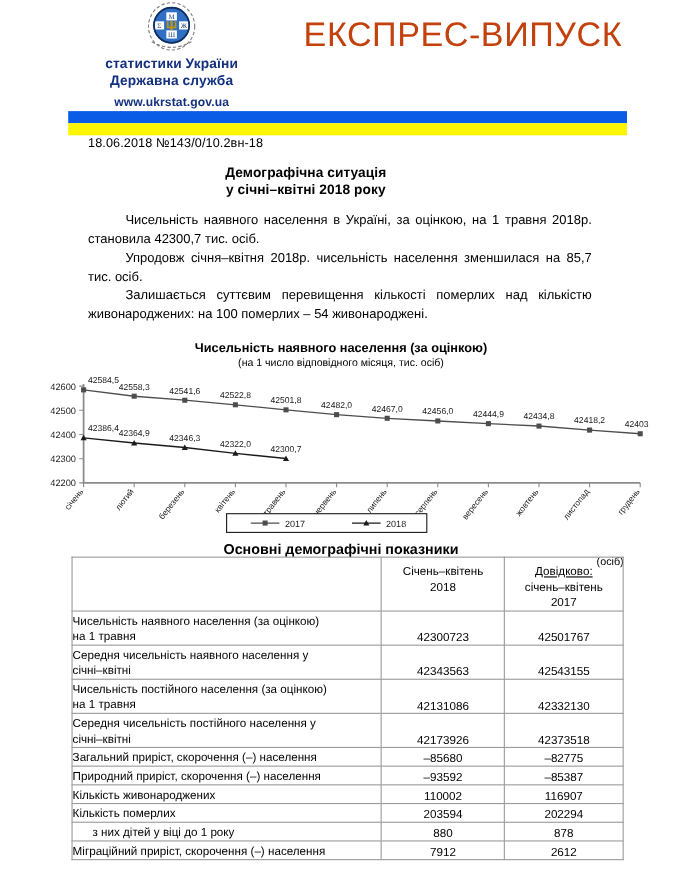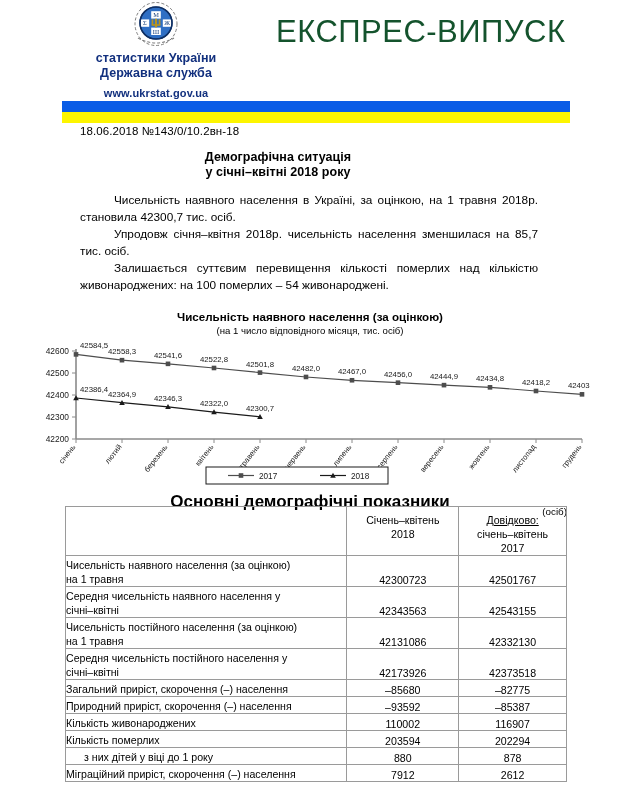--- a/index.html
+++ b/index.html
@@ -27,21 +27,21 @@
   .org-name {
     font-size: 12.5px; font-weight: bold; color: #12307e;
     line-height: 14px; letter-spacing: 0.1px; margin-top: 1px;
   }
   .org-url {
     font-size: 11px; font-weight: bold; color: #12307e;
     margin-top: 7px; letter-spacing: 0.1px;
   }
   .express-title {
     position: absolute; left: 276px; top: 14px;
-    font-size: 31px; color: #14532d; letter-spacing: 0.5px;
+    font-size: 31px; color: #c2410c; letter-spacing: 0.5px;
     font-weight: normal;
   }
 
   
   .flag { position: absolute; left: 62px; top: 101px; width: 508px; height: 22px; }
   .flag-blue   { height: 11px; background: #0a5ce6; }
   .flag-yellow { height: 11px; background: #fdf500; }
 
   
   .docmeta {
@@ -65,21 +65,21 @@
   .chart-title {
     text-align: center; font-size: 11.6px; font-weight: bold;
     line-height: 14px;
   }
   .chart-sub { text-align: center; font-size: 9.6px; line-height: 13px; }
   .chart-svg { display: block; margin: 2px auto 0; }
 
   
   .table-title {
     position: absolute; left: 0; top: 492px; width: 620px;
-    text-align: center; font-size: 17px; font-weight: bold;
+    text-align: center; font-size: 13px; font-weight: bold;
   }
   .units {
     position: absolute; right: 53px; top: 506px;
     font-size: 9.8px;
   }
   table.main {
     position: absolute; left: 65px; top: 506px;
     width: 502px; border-collapse: collapse;
     font-size: 10.6px;
   }

